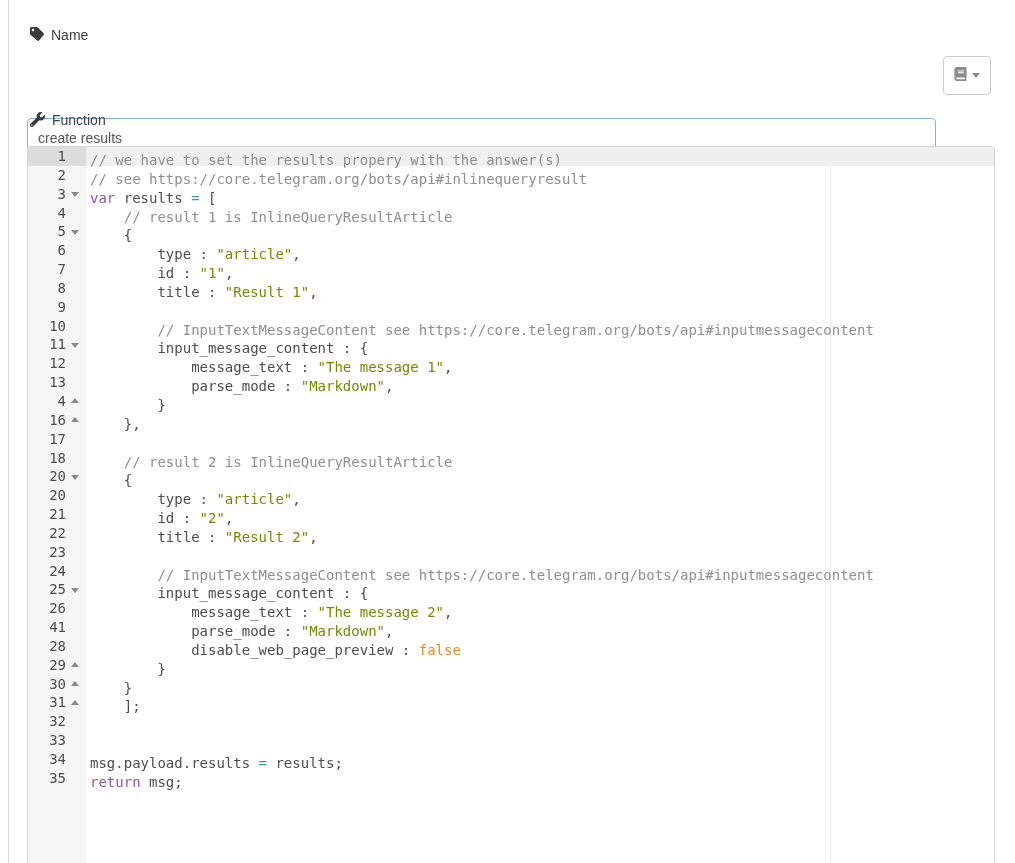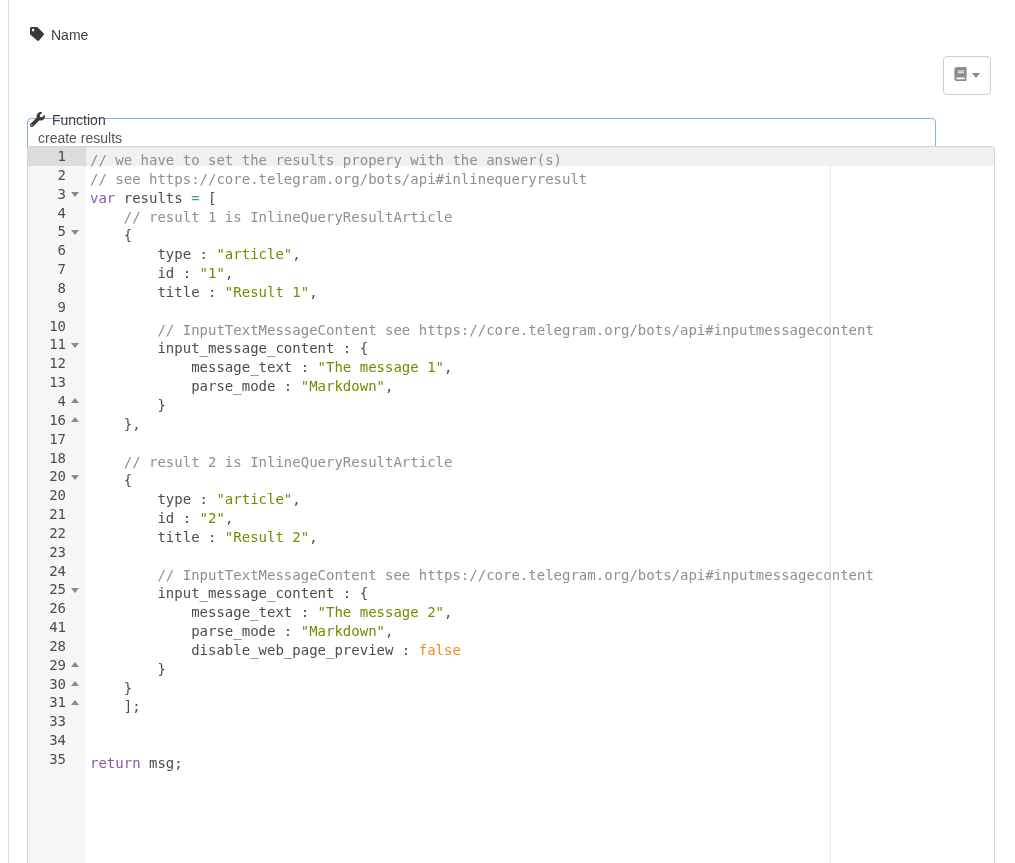--- a/index.html
+++ b/index.html
@@ -208,17 +208,18 @@
       <div class="ed-row"><div class="gcell"><span>22</span></div><pre class="cline"><span class="tok-d">        title : </span><span class="tok-s">"Result 2"</span><span class="tok-d">,</span></pre></div>
       <div class="ed-row"><div class="gcell"><span>23</span></div><pre class="cline"></pre></div>
       <div class="ed-row"><div class="gcell"><span>24</span></div><pre class="cline"><span class="tok-c">        // InputTextMessageContent see https://core.telegram.org/bots/api#inputmessagecontent</span></pre></div>
       <div class="ed-row"><div class="gcell"><span>25</span><span class="fold down"></span></div><pre class="cline"><span class="tok-d">        input_message_content : {</span></pre></div>
       <div class="ed-row"><div class="gcell"><span>26</span></div><pre class="cline"><span class="tok-d">            message_text : </span><span class="tok-s">"The message 2"</span><span class="tok-d">,</span></pre></div>
       <div class="ed-row"><div class="gcell"><span>41</span></div><pre class="cline"><span class="tok-d">            parse_mode : </span><span class="tok-s">"Markdown"</span><span class="tok-d">,</span></pre></div>
       <div class="ed-row"><div class="gcell"><span>28</span></div><pre class="cline"><span class="tok-d">            disable_web_page_preview : </span><span class="tok-n">false</span></pre></div>
       <div class="ed-row"><div class="gcell"><span>29</span><span class="fold up"></span></div><pre class="cline"><span class="tok-d">        }</span></pre></div>
       <div class="ed-row"><div class="gcell"><span>30</span><span class="fold up"></span></div><pre class="cline"><span class="tok-d">    }</span></pre></div>
       <div class="ed-row"><div class="gcell"><span>31</span><span class="fold up"></span></div><pre class="cline"><span class="tok-d">    ];</span></pre></div>
+      <div class="ed-row"><div class="gcell"><span>32</span></div><pre class="cline"></pre></div>
       <div class="ed-row"><div class="gcell"><span>33</span></div><pre class="cline"></pre></div>
-      <div class="ed-row"><div class="gcell"><span>34</span></div></div>
+      <div class="ed-row"><div class="gcell"><span>34</span></div><pre class="cline"><span class="tok-d">msg.payload.results </span><span class="tok-o">=</span><span class="tok-d"> results;</span></pre></div>
       <div class="ed-row"><div class="gcell"><span>35</span></div><pre class="cline"><span class="tok-k">return</span><span class="tok-d"> msg;</span></pre></div>
     </div>
 </div>
 
 </body></html>

